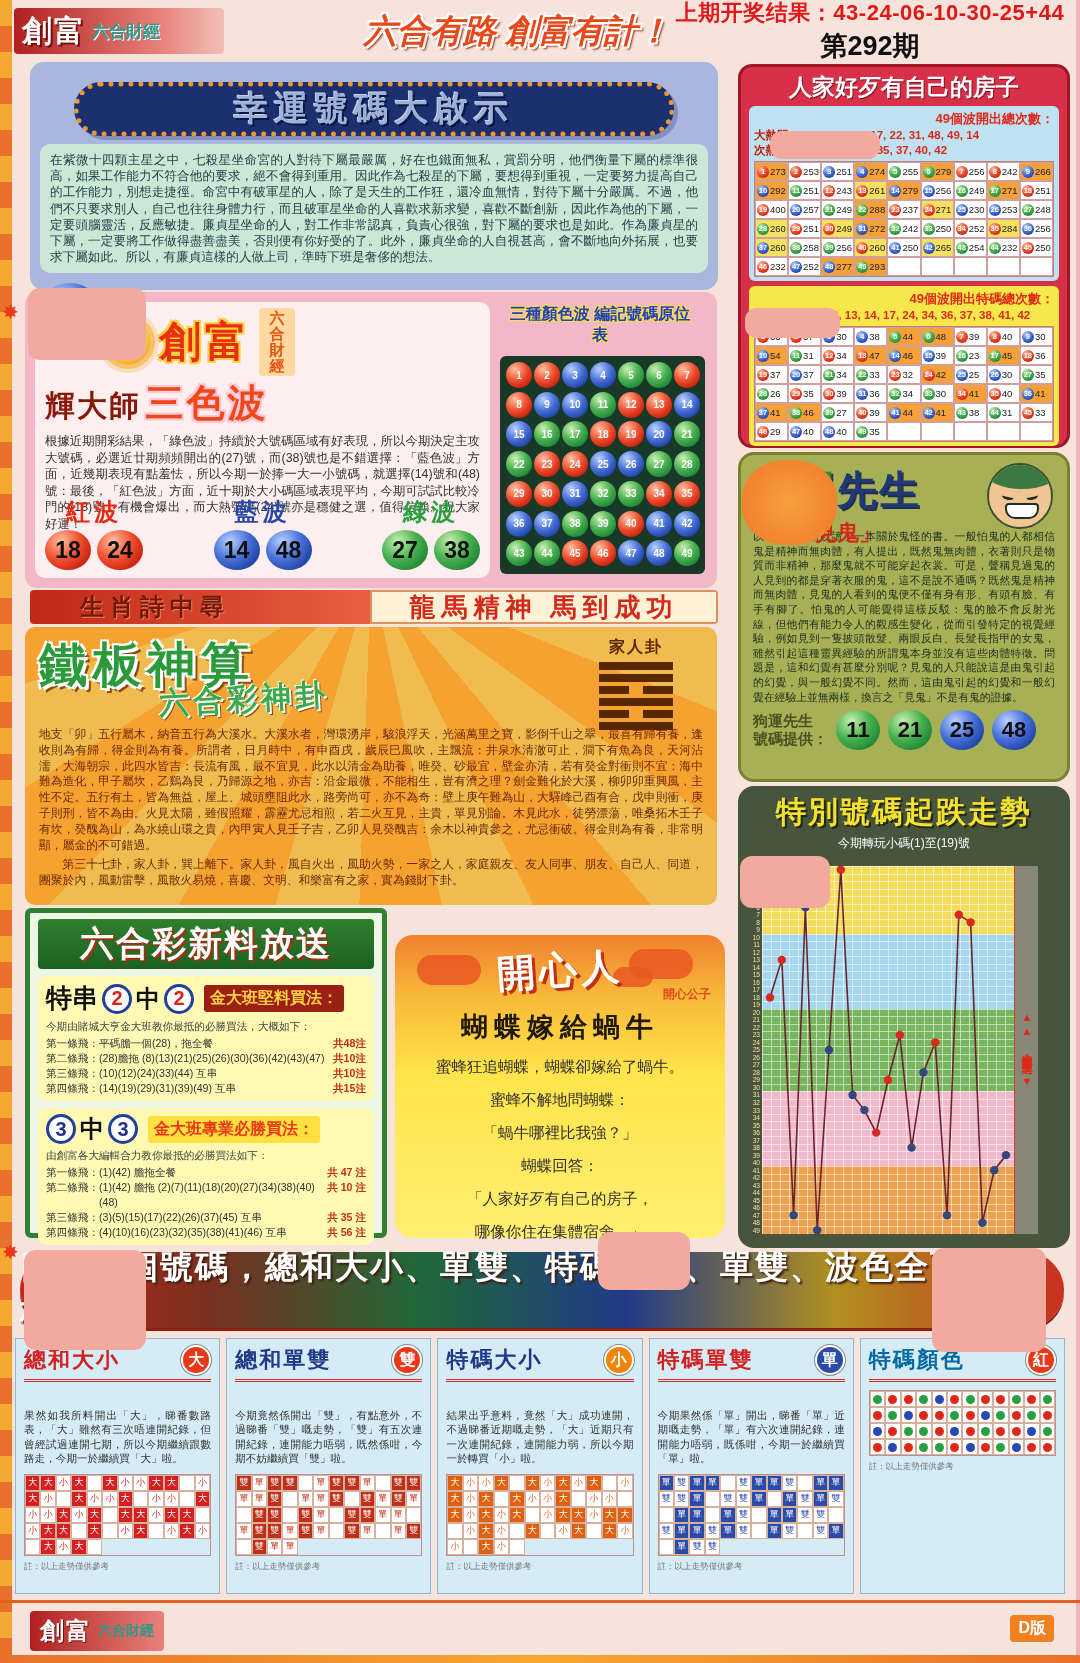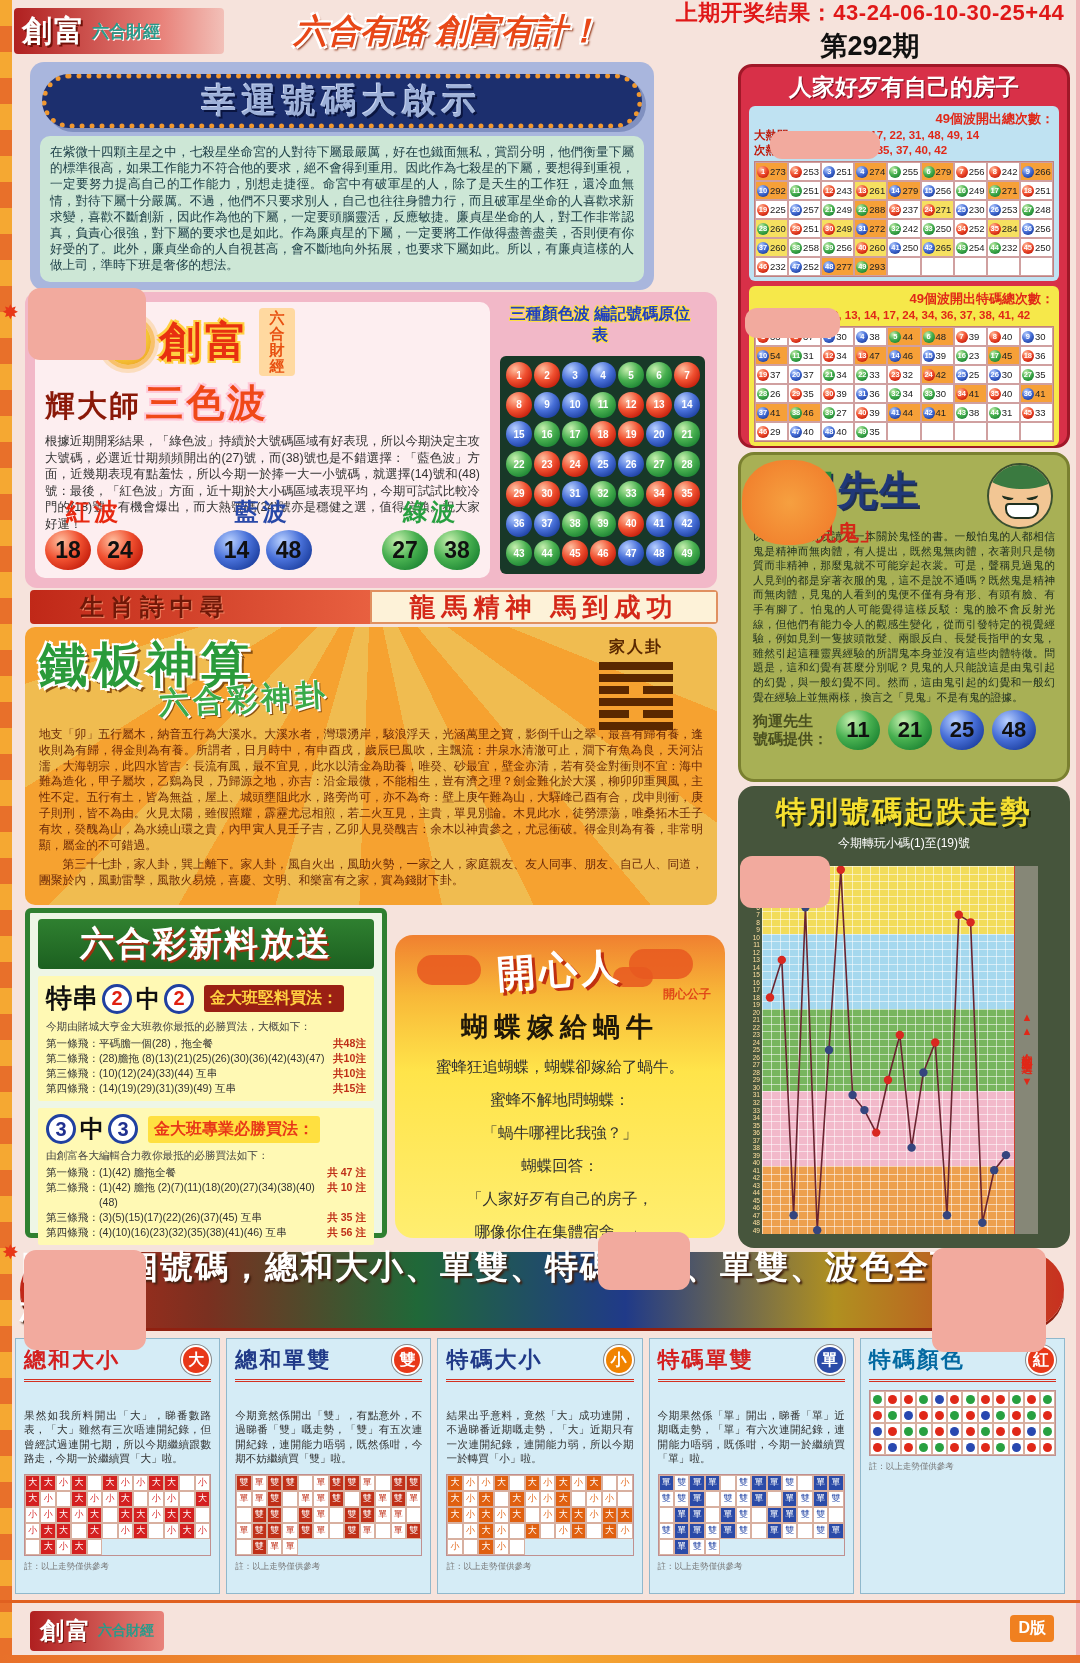--- a/index.html
+++ b/index.html
@@ -13,37 +13,37 @@
   .edge-bottom{ position:absolute; left:0; bottom:0; width:100%; height:8px;
                 background:linear-gradient(90deg,#e8702a,#f5a832,#e8702a); }
   .star { position:absolute; color:#e83818; font-size:20px; }
 
   
   .hdr { position:absolute; left:14px; top:4px; width:1056px; height:54px; display:flex; align-items:center; }
   .hdr-logo { width:210px; height:46px; background:linear-gradient(90deg,#b02020,#e8827a 70%,#f2c0b8);
               border-radius:4px; display:flex; align-items:center; padding-left:8px; gap:6px; }
   .hdr-logo .m1 { font-size:30px; font-weight:900; color:#fff; text-shadow:2px 2px 0 #701008; letter-spacing:2px;}
   .hdr-logo .m2 { font-size:17px; font-weight:900; color:#2a9a8a; text-shadow:1px 1px 0 #fff; }
-  .hdr-slogan { flex:1; text-align:center; font-size:33px; font-weight:900; color:#e84818; font-style:italic;
+  .hdr-slogan { flex:1; text-align:right; font-size:33px; font-weight:900; color:#e84818; font-style:italic;
                 text-shadow:2px 2px 0 #fff,-2px -2px 0 #fff,2px -2px 0 #fff,-2px 2px 0 #fff,3px 3px 2px #903010; }
   .hdr-right { width:400px; text-align:center; }
   .hdr-result { font-size:22px; font-weight:900; color:#e01818; letter-spacing:0.5px; }
   .hdr-issue  { font-size:27px; font-weight:700; color:#101010; }
 
   
   .ball { display:inline-flex; align-items:center; justify-content:center; border-radius:50%;
           font-weight:900; color:#101010; }
   .ball.red   { background:radial-gradient(circle at 35% 28%, #ffc0a0, #f05030 45%, #c01808 85%); }
   .ball.blue  { background:radial-gradient(circle at 35% 28%, #b8d0ff, #4870d8 45%, #183a9a 85%); }
   .ball.green { background:radial-gradient(circle at 35% 28%, #c8f0b0, #48b050 45%, #188030 85%); }
   .ball.wh { color:#fff; }
 
   
-  .panelA { position:absolute; left:30px; top:62px; width:624px; height:228px; background:#a9b6dd;
-            border-radius:14px; padding:12px 10px; }
+  .panelA { position:absolute; left:30px; top:62px; width:688px; height:228px; background:#a9b6dd;
+            border-radius:14px; padding:20px 10px; }
   .pa-banner { width:600px; height:54px; margin:0 auto; background:#1c2f6e; border-radius:27px;
                border:5px dotted #f09830; display:flex; align-items:center; justify-content:center;
                box-shadow:4px 4px 0 #8090c0; }
   .pa-title { font-size:34px; font-weight:900; color:#9db0d8; letter-spacing:6px;
               text-shadow:2px 2px 0 #0a1540, -1px -1px 0 #c8d4f0; }
   .pa-wrap { display:flex; margin-top:8px; gap:8px;flex-direction:column; }
   .pa-body { flex:1; background:#cde7d6; border-radius:10px; padding:8px 10px; font-size:12.6px;
              line-height:16.2px; color:#20424a; text-align:justify; }
   .pa-balls { width:68px; display:flex; flex-direction:column; justify-content:space-between; padding:2px 0; }
   .big-ball { width:60px; height:52px; font-size:27px; }
@@ -100,21 +100,21 @@
   .gua-bar.split { background:linear-gradient(90deg,#5a2800 0 30px, transparent 30px 44px, #5a2800 44px); }
   .pd-body { font-size:11.8px; line-height:15.8px; color:#6a2808; text-align:justify; margin-top:2px; }
   .pd-body p + p { margin-top:4px; text-indent:2em; }
 
   
   .panelE { position:absolute; left:25px; top:908px; width:362px; height:330px; background:#eef6e6;
             border:5px solid #2f8030; border-radius:6px; padding:6px 8px; }
   .pe-title { background:linear-gradient(180deg,#2f8030,#1c6020); color:#fff; font-size:34px; font-weight:900;
               text-align:center; letter-spacing:2px; border-radius:4px; padding:2px 0;
               text-shadow:2px 2px 0 #a03010; }
-  .pe-box { background:#fff9b4; border-radius:2px; margin-top:7px; padding:5px 8px; }
+  .pe-box { background:#fff9b4; border-radius:8px; margin-top:7px; padding:5px 8px; }
   .pe-head { display:flex; align-items:center; gap:4px; }
   .pe-prefix { font-size:26px; font-weight:900; color:#101010; }
   .pe-circ { width:30px; height:30px; border-radius:50%; background:#fff; border:3px solid #2040a0;
              display:inline-flex; align-items:center; justify-content:center; font-size:20px; font-weight:900; color:#e02010; }
   .pe-circ.navy { color:#203090; }
   .pe-mid { font-size:24px; font-weight:900; color:#101010; }
   .pe-tag1 { margin-left:6px; background:#9a2014; color:#ffd040; font-size:16px; font-weight:900; padding:3px 6px; border-radius:3px; }
   .pe-tag2 { margin-left:6px; background:#ffe040; color:#e83818; font-size:16px; font-weight:900; padding:3px 6px; border-radius:3px; }
   .pe-intro { font-size:10.6px; color:#444; margin:4px 0 2px; }
   .pe-row { display:flex; font-size:10.6px; line-height:15px; color:#333; }
@@ -538,21 +538,21 @@
           <div class="pg-cell hot">
             <span class="ball wh mini-ball green">17</span>
             <span class="pg-count">271</span>
           </div>
           <div class="pg-cell">
             <span class="ball wh mini-ball red">18</span>
             <span class="pg-count">251</span>
           </div>
           <div class="pg-cell">
             <span class="ball wh mini-ball red">19</span>
-            <span class="pg-count">225</span>
+            <span class="pg-count">400</span>
           </div>
           <div class="pg-cell">
             <span class="ball wh mini-ball blue">20</span>
             <span class="pg-count">257</span>
           </div>
           <div class="pg-cell">
             <span class="ball wh mini-ball green">21</span>
             <span class="pg-count">249</span>
           </div>
           <div class="pg-cell hot">

